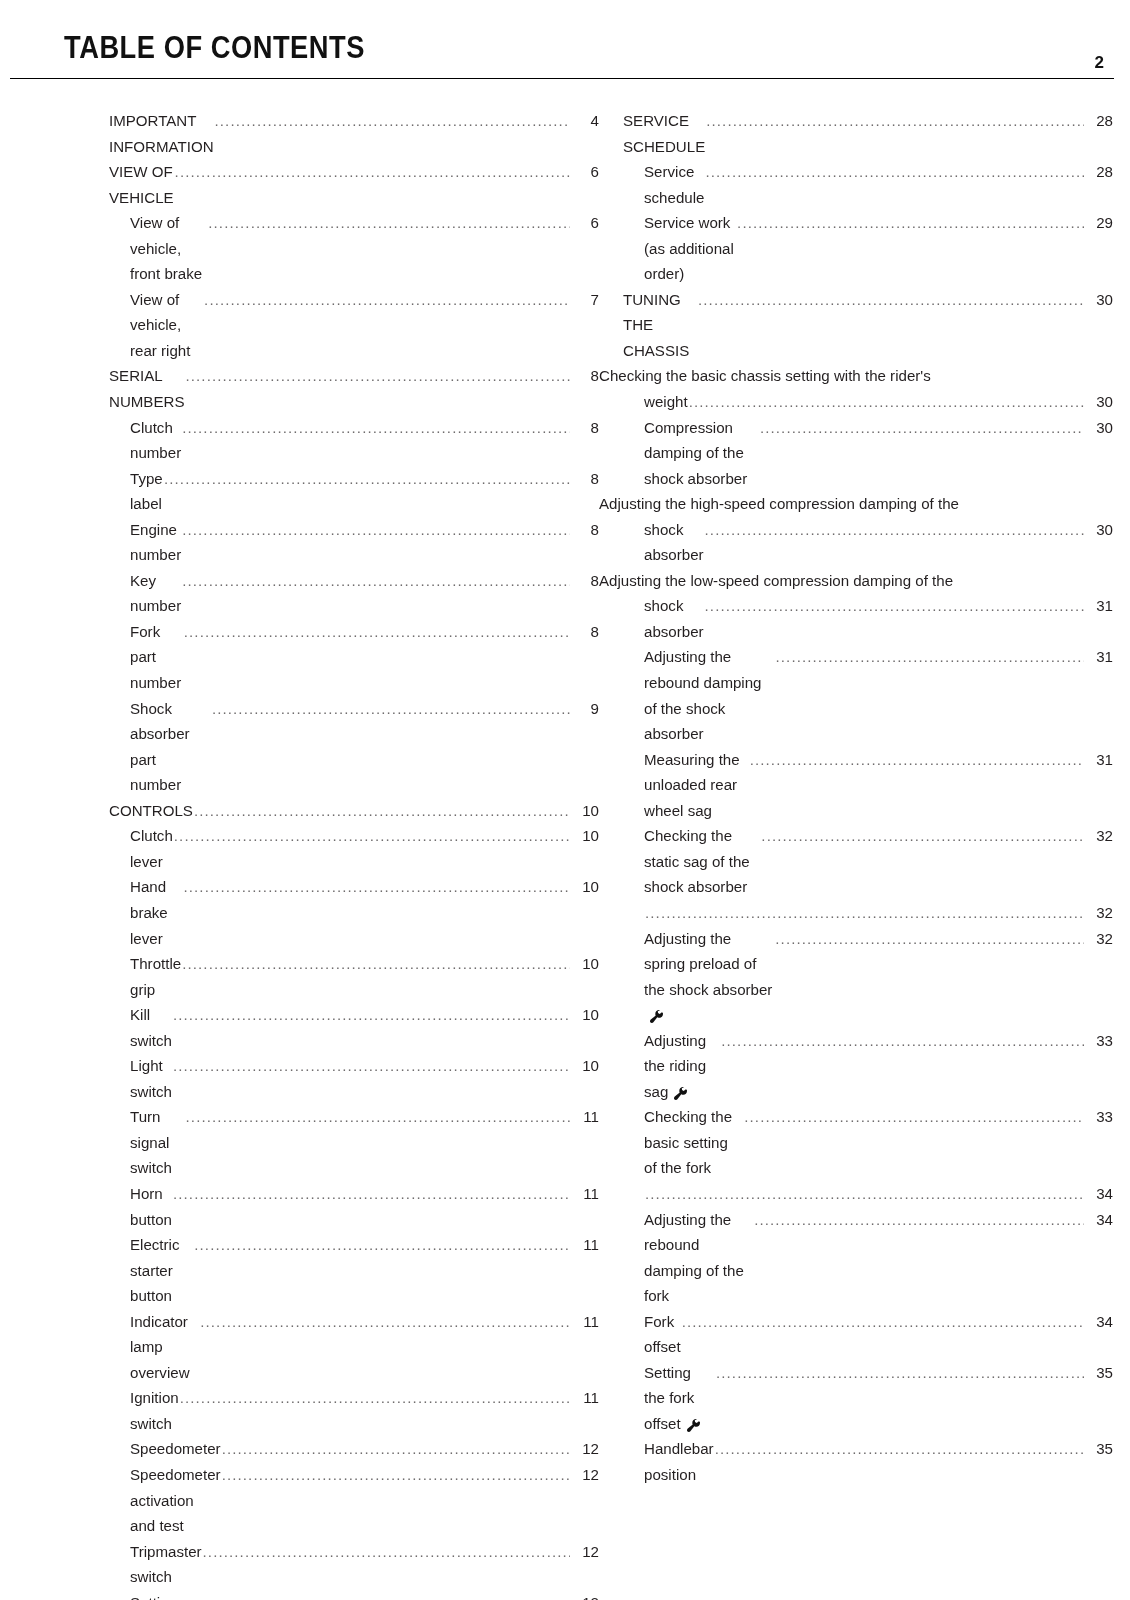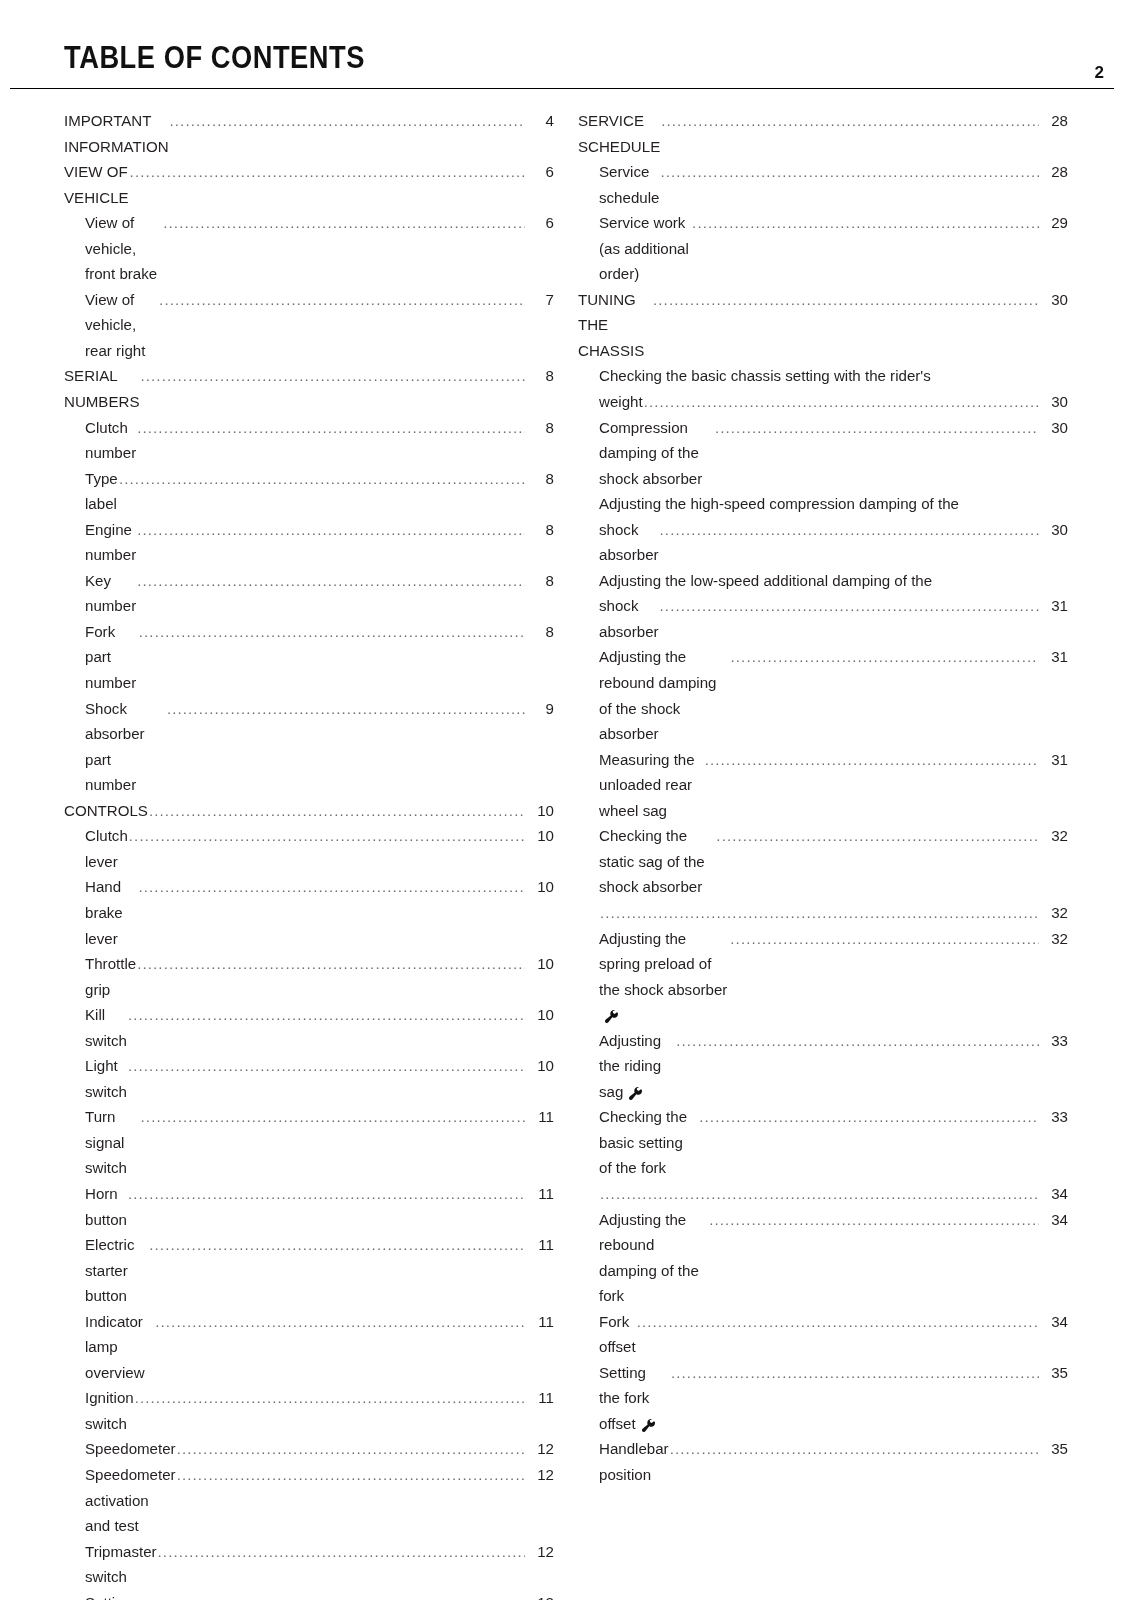--- a/index.html
+++ b/index.html
@@ -20,21 +20,21 @@
     width: 1130px;
     height: 1600px;
     position: relative;
     box-sizing: border-box;
   }
 
   
   .header {
     position: absolute;
     left: 0;
-    top: 42px;
+    top: 32px;
     width: 1124px;
     height: 48px;
   }
   .header-rule {
     position: absolute;
     left: 10px;
     right: 10px;
     top: 46px;
     border-top: 1.6px solid #000000;
   }
@@ -85,20 +85,21 @@
     line-height: 25.55px;
     color: #231f20;
     margin: 0;
   }
   .toc-entry.lvl2 { padding-left: 21px; }
 
   .entry-row {
     display: flex;
     align-items: baseline;
     width: 100%;
+    margin-left: 45px;
   }
   .entry-label {
     white-space: pre-wrap;
     flex: 0 1 auto;
   }
   .entry-label .wrench {
     display: inline-block;
     width: 15px;
     height: 13px;
     vertical-align: -2px;
@@ -371,21 +372,21 @@
         </div>
         <div class="toc-entry lvl2">
           <span class="entry-wrapline">Adjusting the high-speed compression damping of the</span>
           <div class="entry-row">
             <span class="entry-label">shock absorber</span>
             <span class="entry-leader">................................................................................................................................................................</span>
             <span class="entry-page">30</span>
           </div>
         </div>
         <div class="toc-entry lvl2">
-          <span class="entry-wrapline">Adjusting the low-speed additional damping of the</span>
+          <span class="entry-wrapline">Adjusting the low-speed compression damping of the</span>
           <div class="entry-row">
             <span class="entry-label">shock absorber</span>
             <span class="entry-leader">................................................................................................................................................................</span>
             <span class="entry-page">31</span>
           </div>
         </div>
         <div class="toc-entry lvl2">
           <div class="entry-row">
             <span class="entry-label">Adjusting the rebound damping of the shock absorber</span>
             <span class="entry-leader">................................................................................................................................................................</span>

